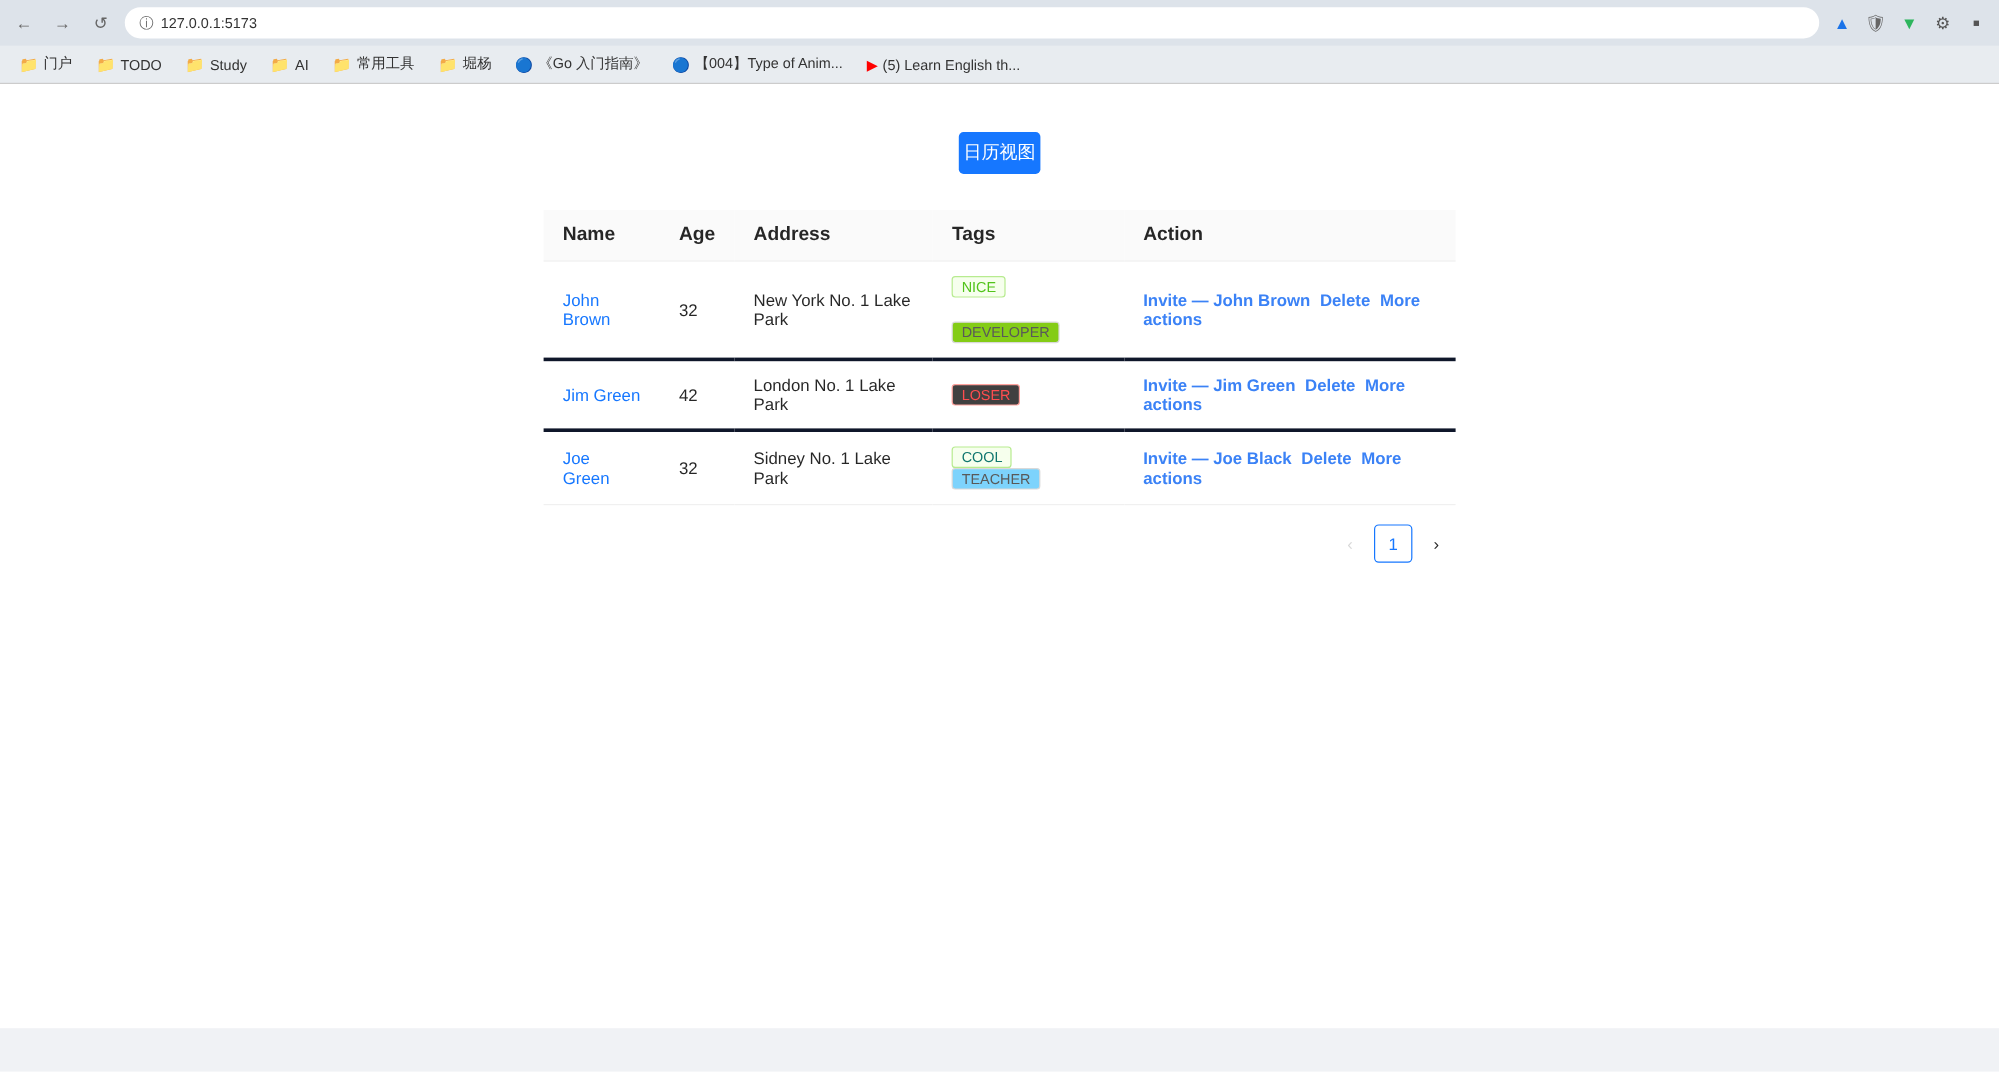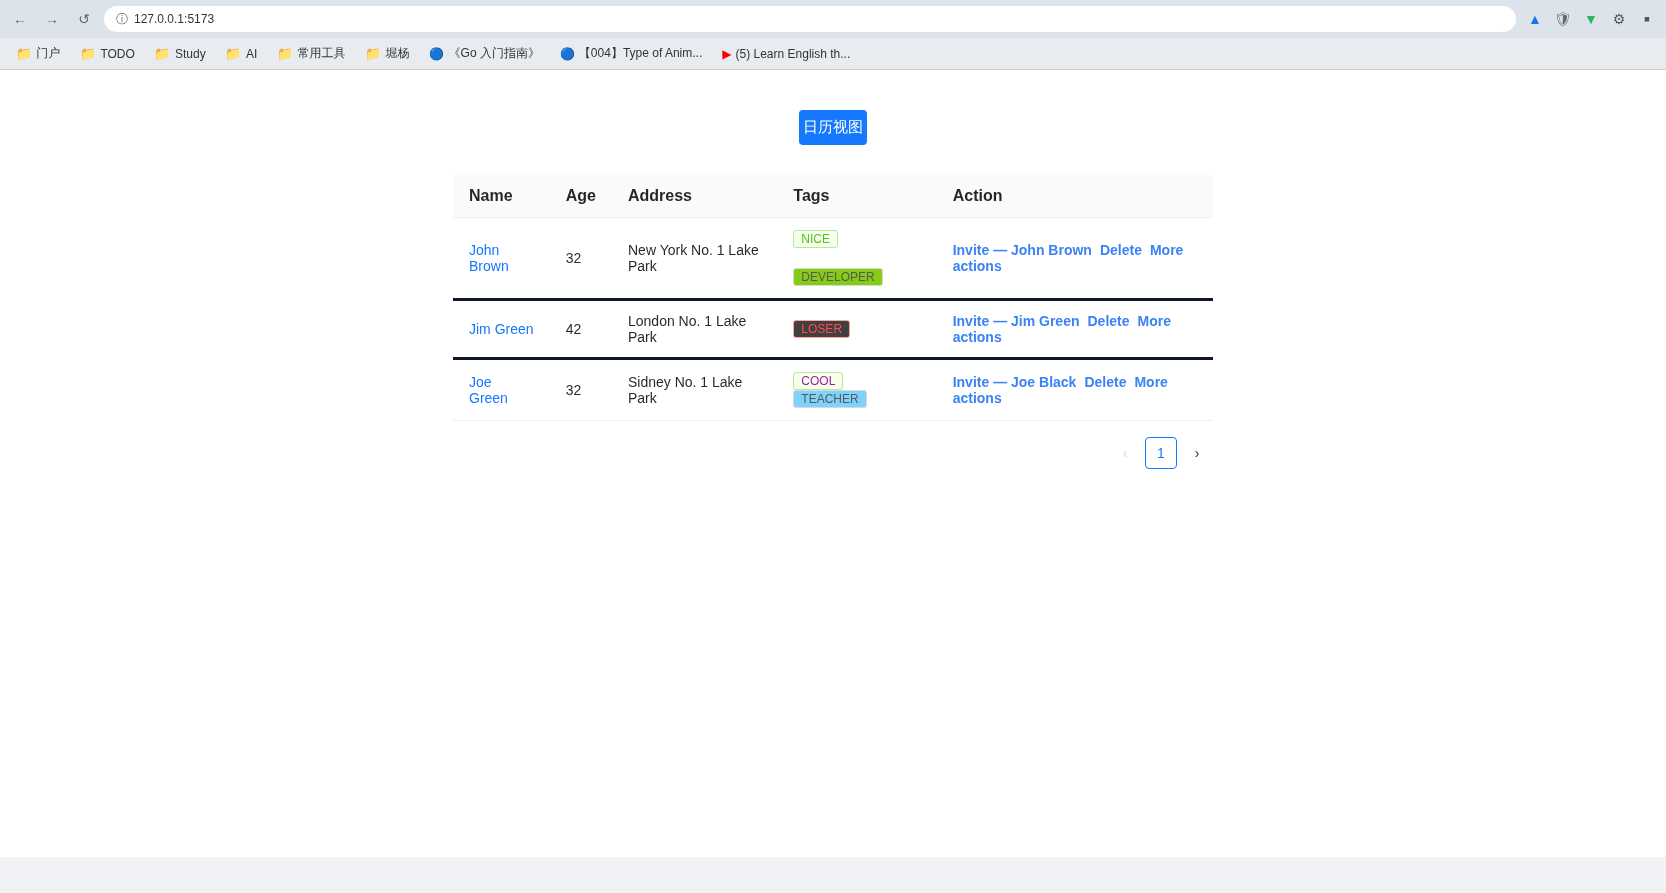--- a/index.html
+++ b/index.html
@@ -139,21 +139,21 @@
       display: inline-block;
       padding: 1px 7px;
       border-radius: 3px;
       font-size: 12px;
       border: 1px solid;
       margin-right: 4px;
     }
     .tag-nice { color: #52c41a; border-color: #b7eb8f; background: #f6ffed; }
     .tag-developer { color: #595959; border-color: #d9d9d9; background: #84cc16; margin-top: 20px; }
     .tag-loser { color: #ff4d4f; border-color: #ffa39e; background: #404040; }
-    .tag-cool { color: #a21caf; border-color: #b7eb8f; background: #f6ffed; }
+    .tag-cool { color: #0f766e; border-color: #b7eb8f; background: #f6ffed; }
     .tag-teacher { color: #595959; border-color: #d9d9d9; background: #7dd3fc; }
 
     .action-link {
       color: #3b82f6;
       cursor: pointer;
       text-decoration: none;
       margin-right: 8px;
       font-size: 14px;
       font-weight: bold;
     }

